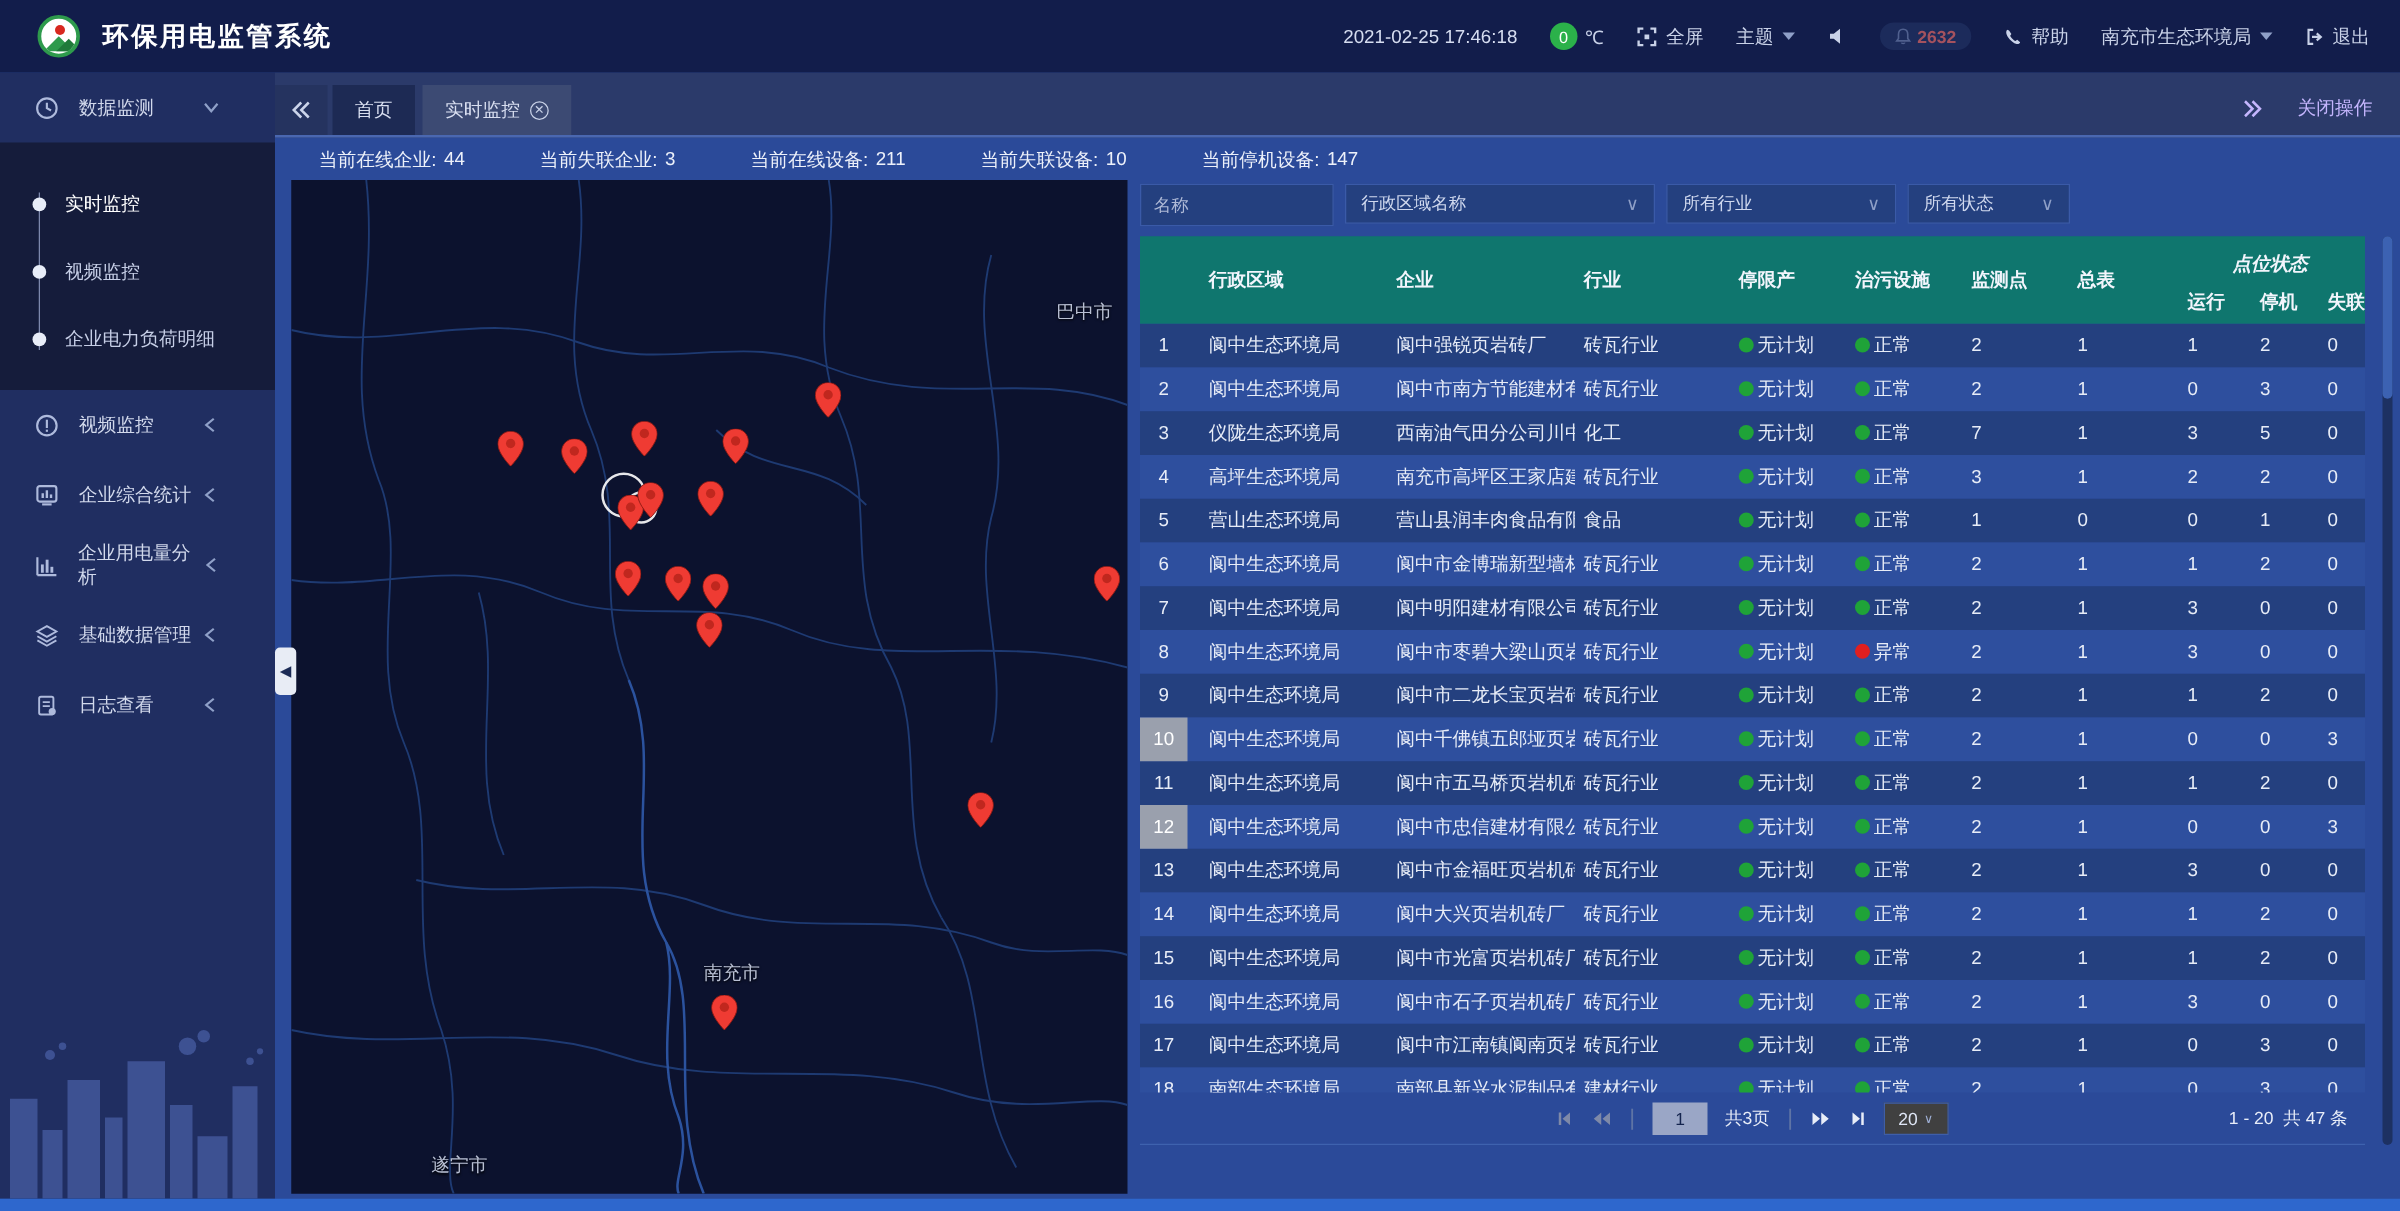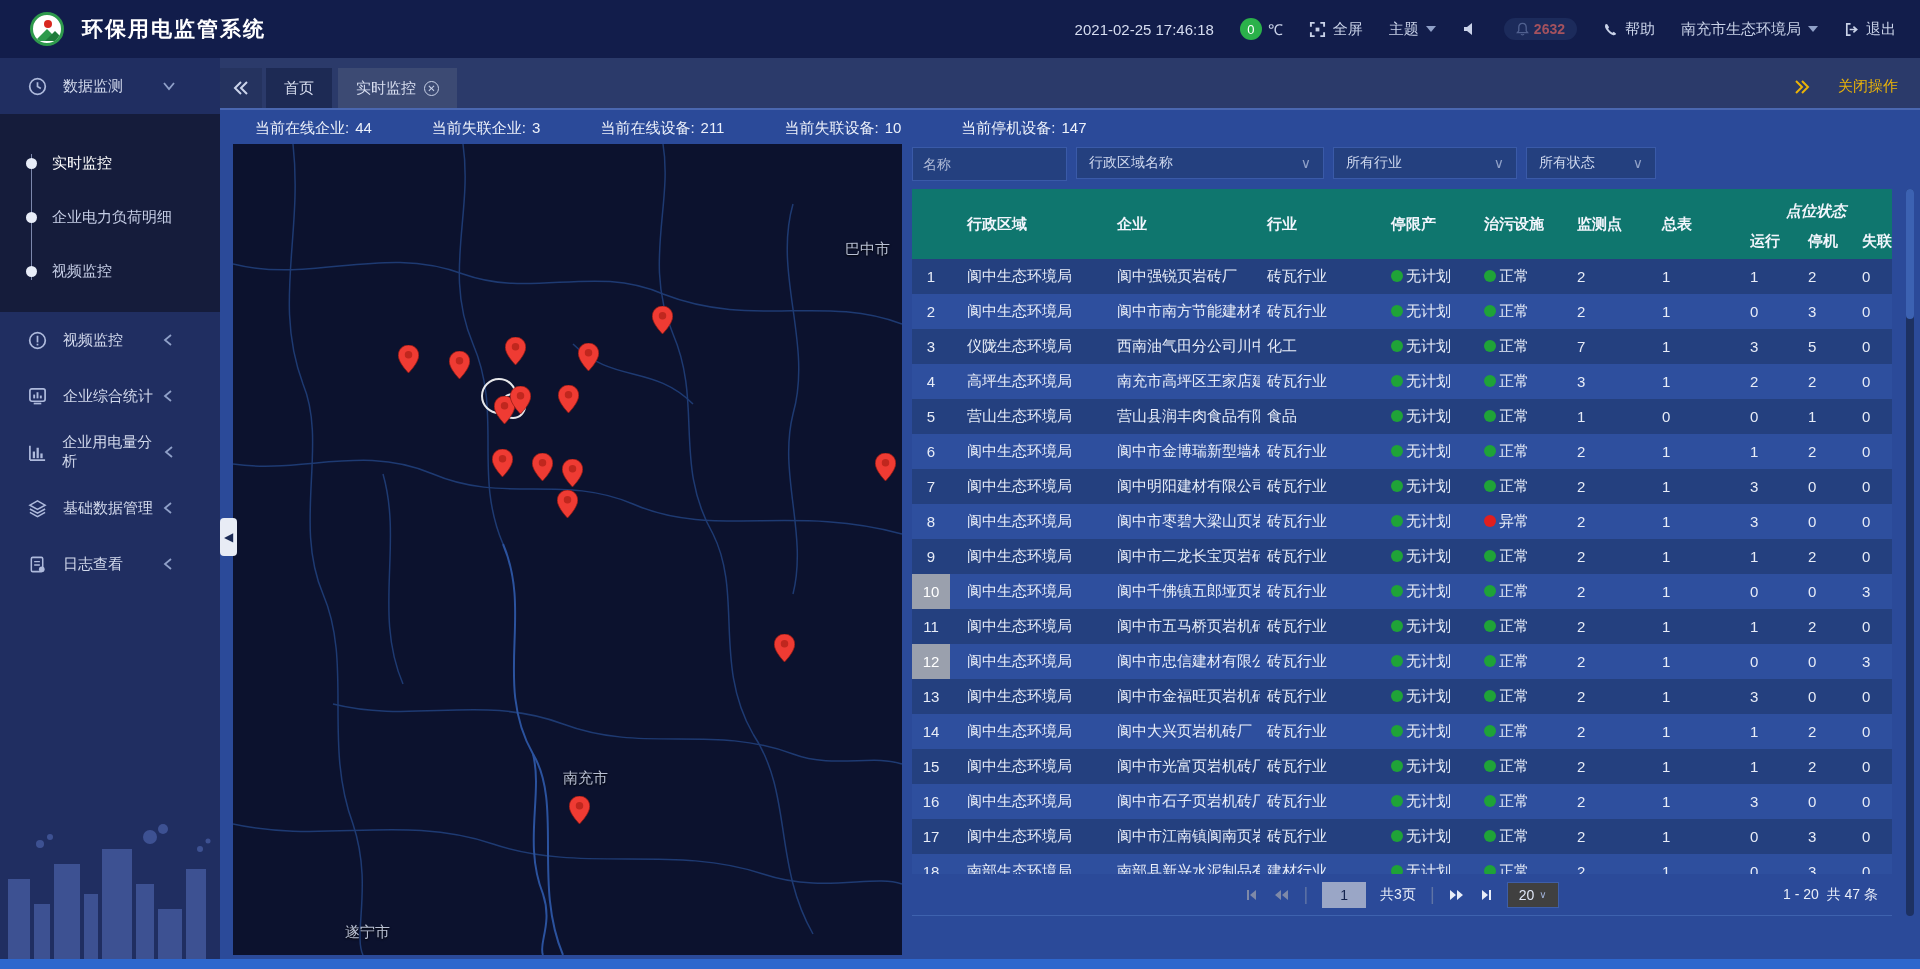--- a/index.html
+++ b/index.html
@@ -36,21 +36,21 @@
   .sub-item.active { color:#FFFFFF; }
   .skyline { position:absolute; bottom:0; left:0; width:220px; height:150px; opacity:.5; }
 
   
   .tabbar { position:absolute; left:220px; top:58px; width:1700px; height:52px; background:#2B3A6A; border-bottom:2px solid #4A67B0; display:flex; align-items:flex-end; z-index:4; }
   .tab-scroll { width:42px; height:40px; display:flex; align-items:center; justify-content:center; background:#25335F; color:#CBD4EA; cursor:pointer; margin-right:4px; }
   .tab { height:40px; display:flex; align-items:center; gap:8px; padding:0 18px; font-size:15px; color:#D8DEF0; cursor:pointer; }
   .tab.inactive { background:#1D2A54; }
   .tab.active { background:#3C4A73; }
   .tab .close-circle { width:15px; height:15px; border-radius:50%; border:1px solid #C9D2E8; display:flex; align-items:center; justify-content:center; font-size:10px; color:#C9D2E8; }
-  .tabbar-right { margin-left:auto; display:flex; align-items:center; gap:28px; padding:0 22px 12px 0; color:#eab308; font-size:15px; }
+  .tabbar-right { margin-left:auto; display:flex; align-items:center; gap:28px; padding:0 22px 12px 0; color:#c4b5fd; font-size:15px; }
 
   
   .statsbar { position:absolute; left:220px; top:112px; width:1700px; height:32px; display:flex; align-items:center; gap:60px; padding-left:12px; font-size:15px; color:#EDF1FA; z-index:3;margin-left:23px; }
   .stat { display:flex; gap:6px; }
 
   
   .map { position:absolute; left:233px; top:144px; width:669px; height:811px; background:#0C122E; overflow:hidden; z-index:2; }
   .map-label { position:absolute; color:#B9C0D4; font-size:15px; text-shadow:0 1px 2px #000; white-space:nowrap; }
   .pin { position:absolute; width:21px; height:28px; }
   .ring { position:absolute; border:2px solid rgba(255,255,255,.9); border-radius:50%; }
@@ -192,25 +192,25 @@
       </div>
       <div class="submenu">
         <div class="submenu-wrap">
           <div class="subline"></div>
           <div class="sub-item active">
             <span class="dot"></span>
             <span>实时监控</span>
           </div>
           <div class="sub-item">
             <span class="dot"></span>
-            <span>企业电力负荷明细</span>
+            <span>视频监控</span>
           </div>
           <div class="sub-item">
             <span class="dot"></span>
-            <span>视频监控</span>
+            <span>企业电力负荷明细</span>
           </div>
         </div>
       </div>
       <div class="menu-item">
         <span class="icon">
           <svg width="19" height="19" viewBox="0 0 20 20">
             <circle cx="10" cy="10" r="8.2" fill="none" stroke="currentColor" stroke-width="1.8"></circle>
             <rect x="9.1" y="5" width="1.8" height="7" fill="currentColor"></rect>
             <rect x="9.1" y="13.4" width="1.8" height="1.8" fill="currentColor"></rect>
           </svg>

